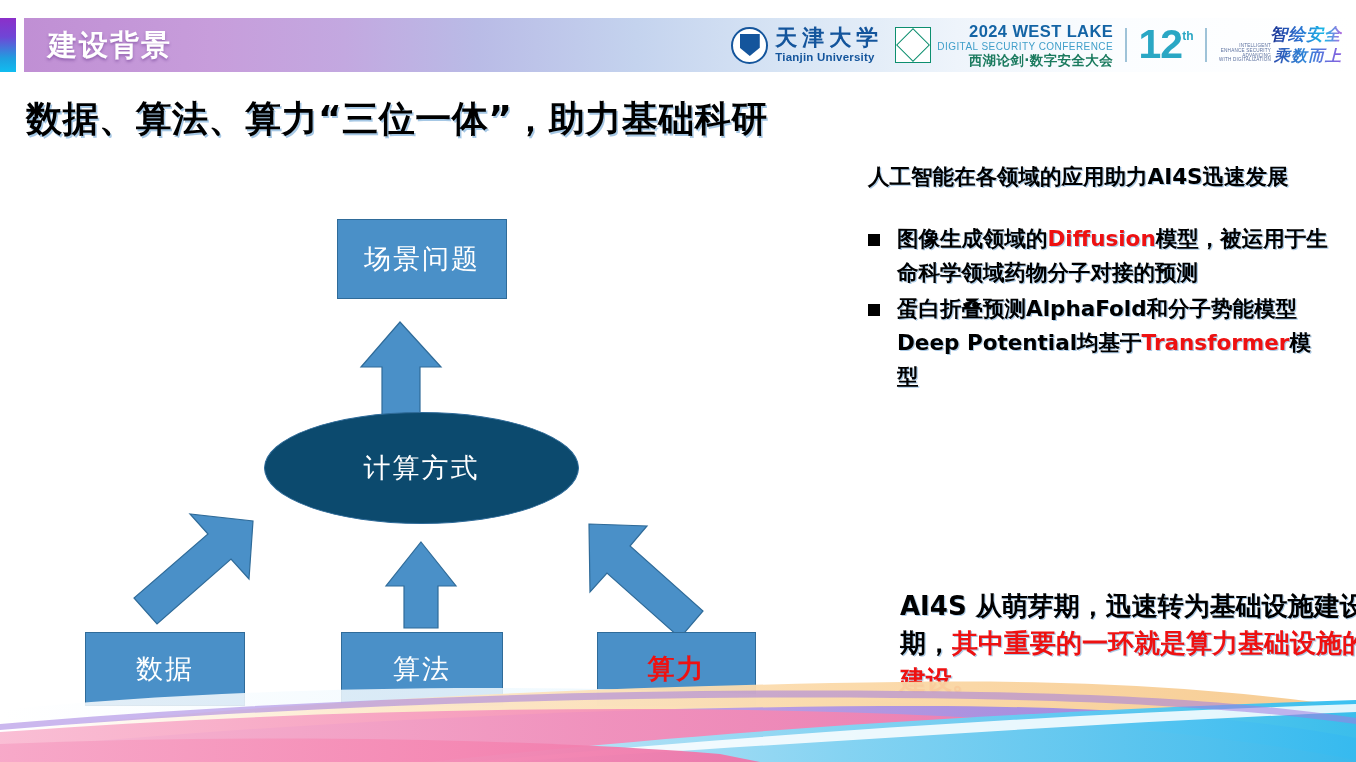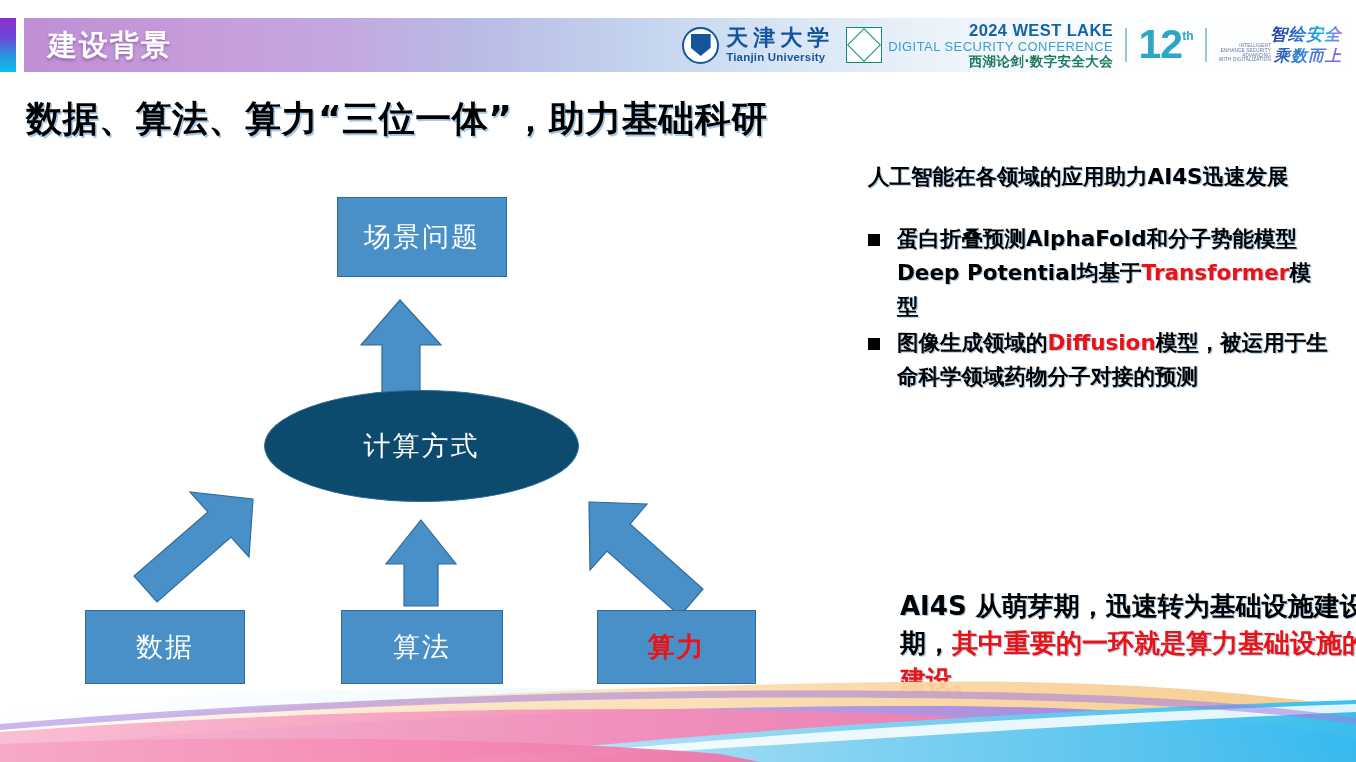--- a/index.html
+++ b/index.html
@@ -43,21 +43,21 @@
     font-family:"DejaVu Sans",sans-serif;}
   .tju-en{font-size:11.5px;font-weight:bold;color:#14559c;letter-spacing:.2px;margin-top:3px;}
 
   .logo-wl{display:flex;align-items:center;gap:6px;}
   .wl-mark{width:34px;height:34px;border:1.6px solid #0d8f6f;display:flex;align-items:center;
     justify-content:center;background:#fff;}
   .wl-mark-in{width:22px;height:22px;border:1.4px solid #0d8f6f;transform:rotate(45deg);
     font-size:7px;color:#0d8f6f;display:flex;align-items:center;justify-content:center;}
   .wl-text{display:flex;flex-direction:column;line-height:1;text-align:right;}
   .wl-l1{font-size:16.5px;font-weight:bold;color:#1464a5;letter-spacing:.4px;}
-  .wl-l2{font-size:13px;color:#3f9ec9;letter-spacing:.45px;margin-top:2px;}
+  .wl-l2{font-size:10px;color:#3f9ec9;letter-spacing:.45px;margin-top:2px;}
   .wl-l3{font-size:13.5px;font-weight:bold;color:#1a7a5e;letter-spacing:.4px;margin-top:2px;
     font-family:"DejaVu Sans",sans-serif;}
 
   .divider{width:1.4px;height:34px;background:#9fc3d8;}
 
   .logo-12{display:flex;align-items:flex-start;}
   .n12{font-size:41px;font-weight:bold;color:#2aa7c4;line-height:.92;letter-spacing:-1px;
     -webkit-text-stroke:0;}
   .n12-th{font-size:12px;font-weight:bold;color:#2aa7c4;margin-top:3px;}
 
@@ -76,21 +76,21 @@
   
   .main-title{
     position:absolute;left:26px;top:95px;
     font-size:36px;font-weight:bold;color:#000;letter-spacing:.5px;
     font-family:"DejaVu Sans",sans-serif;
     text-shadow:1.5px 1.5px 0 rgba(150,190,225,.85);
     white-space:nowrap;
   }
 
   
-  .diagram{position:absolute;left:0;top:140px;width:860px;height:560px;}
+  .diagram{position:absolute;left:0;top:162px;width:860px;height:560px;}
   .node{
     position:absolute;background:#4a90c8;border:1px solid #2f6b99;
     display:flex;align-items:center;justify-content:center;
     color:#fff;font-size:27px;font-family:"DejaVu Sans",sans-serif;
     letter-spacing:2px;
   }
   .node.red{color:#ee1111;font-weight:bold;}
   #node-scene{left:337px;top:57px;width:168px;height:78px;}
   #node-data{left:85px;top:470px;width:158px;height:72px;}
   #node-algo{left:341px;top:470px;width:160px;height:72px;}
@@ -200,25 +200,25 @@
     <div class="node" id="node-algo">算法</div>
     <div class="node red" id="node-power">算力</div>
   </div>
 
   <div class="right-col">
     <div class="r-head">人工智能在各领域的应用助力AI4S迅速发展</div>
 
     <div class="bullets">
       <div class="bullet">
         <span class="bsq"></span>
-        <span class="btxt"><span>蛋白折叠预测AlphaFold和分子势能模型Deep  Potential均基于</span><span class="hl">Transformer</span><span>模型</span></span>
+        <span class="btxt"><span>图像生成领域的</span><span class="hl">Diffusion</span><span>模型，被运用于生命科学领域药物分子对接的预测</span></span>
       </div>
       <div class="bullet">
         <span class="bsq"></span>
-        <span class="btxt"><span>图像生成领域的</span><span class="hl">Diffusion</span><span>模型，被运用于生命科学领域药物分子对接的预测</span></span>
+        <span class="btxt"><span>蛋白折叠预测AlphaFold和分子势能模型Deep  Potential均基于</span><span class="hl">Transformer</span><span>模型</span></span>
       </div>
     </div>
   </div>
 
   <div class="r-foot"><span>AI4S 从萌芽期，迅速转为基础设施建设期，</span><span class="hl">其中重要的一环就是算力基础设施的建设。</span></div>
 
   <div class="deco">
     <svg viewBox="0 0 1356 180" width="1356" height="180" preserveAspectRatio="none">
       <defs>
         <linearGradient id="g1" x1="0" y1="0" x2="1" y2="0">

